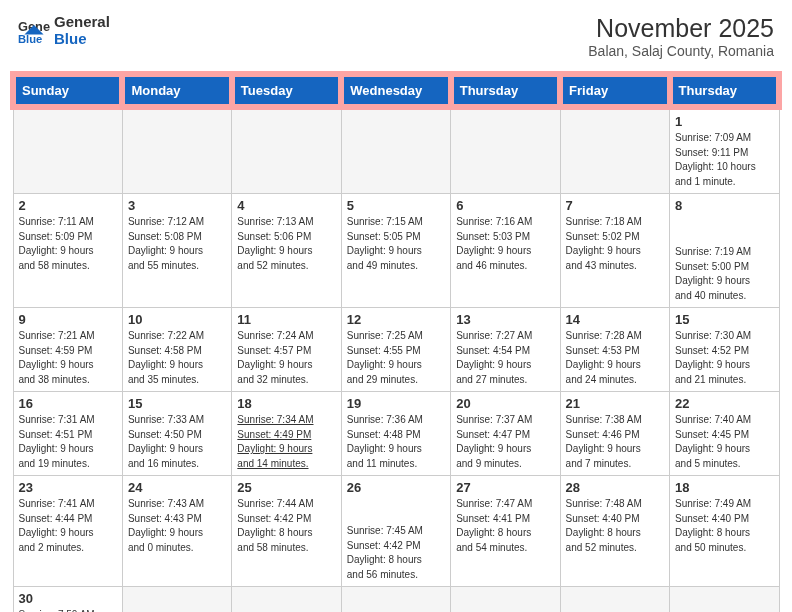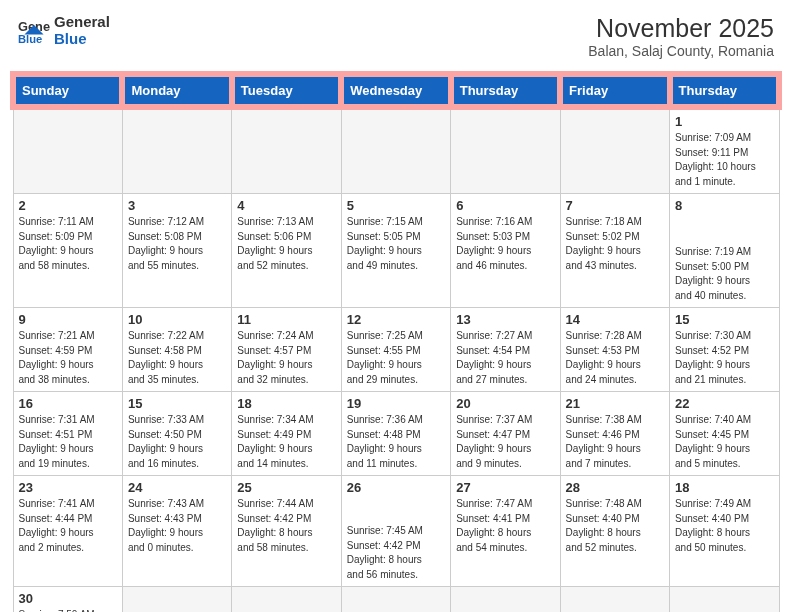--- a/index.html
+++ b/index.html
@@ -244,21 +244,21 @@
         </td>
         <td>
           <span class="day-number">15</span>
           <div class="day-info" style="white-space: pre-line;">Sunrise: 7:33 AM
 Sunset: 4:50 PM
 Daylight: 9 hours
 and 16 minutes.</div>
         </td>
         <td>
           <span class="day-number">18</span>
-          <div class="day-info" style="white-space: pre-line;">Sunrise: 7:34 AM
+          <div class="day-info" style="white-space: pre-line; text-decoration: underline;">Sunrise: 7:34 AM
 Sunset: 4:49 PM
 Daylight: 9 hours
 and 14 minutes.</div>
         </td>
         <td>
           <span class="day-number">19</span>
           <div class="day-info" style="white-space: pre-line;">Sunrise: 7:36 AM
 Sunset: 4:48 PM
 Daylight: 9 hours
 and 11 minutes.</div>

